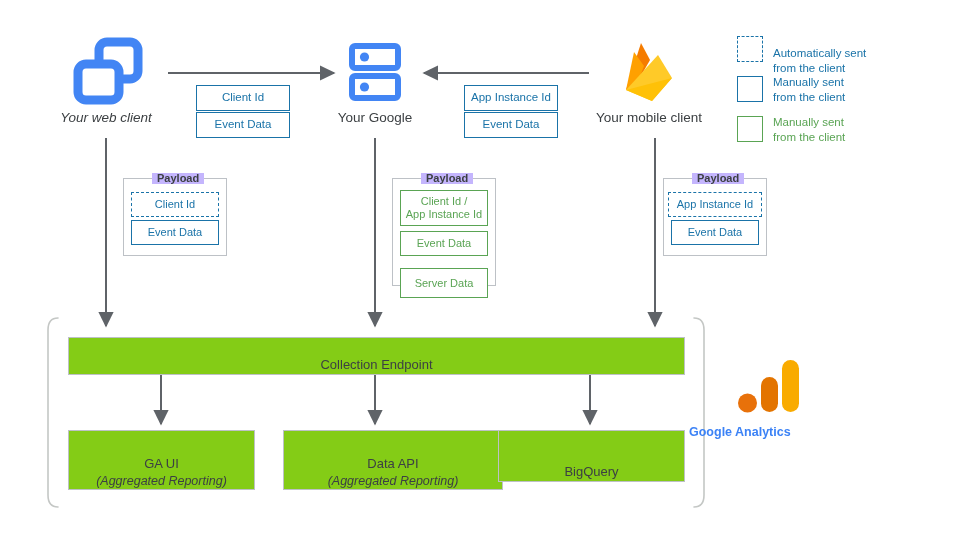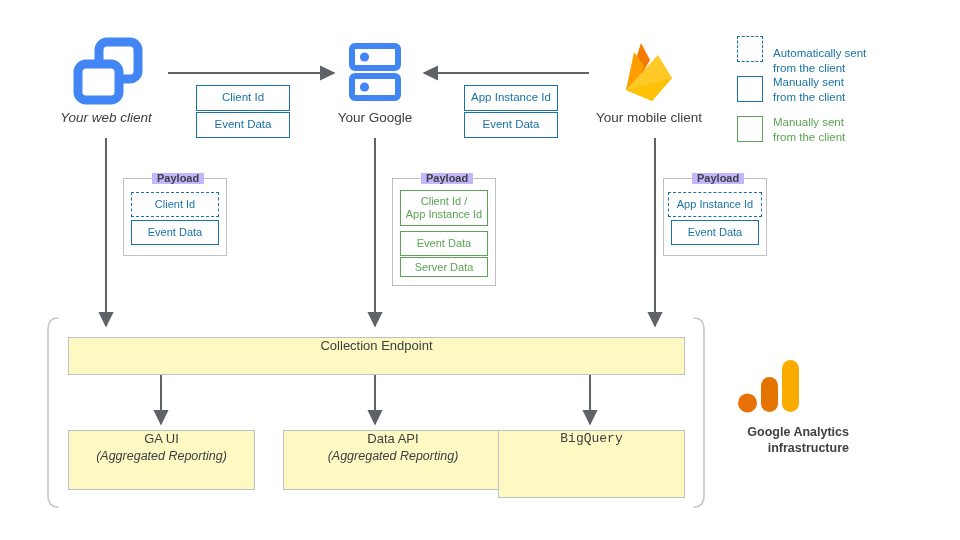--- a/index.html
+++ b/index.html
@@ -68,31 +68,31 @@
   .legend-swatch.solid-blue{border:1.5px solid #1a73a8;}
   .legend-swatch.solid-green{border:1.5px solid #5aa454;}
   .legend-text{font-size:11.5px;line-height:1.32;white-space:nowrap;}
   .legend-text.blue{color:#1a73a8;}
   .legend-text.green{color:#5aa454;}
 
   
   .gbox{
     border:1px solid #bdc1c6;
     box-sizing:border-box;
-    background:#fef9c3;
+    background:#84cc16;
     display:flex;flex-direction:column;
-    align-items:center;justify-content:flex-start;
+    align-items:center;justify-content:flex-end;
     text-align:center;
     color:#3c4043;
   }
   .gbox .t1{font-size:13px;line-height:1.3;}
   .gbox .t2{font-size:12.5px;font-style:italic;line-height:1.28;}
   .ga-caption{
-    font-size:12.5px;font-weight:bold;color:#404040;
-    text-align:right;line-height:1.3;
+    font-size:12.5px;font-weight:bold;color:#3b82f6;
+    text-align:left;line-height:1.3;
   }
   svg{display:block;overflow:visible;}
 </style>
 </head>
 <body>
 
 <div id="stage">
 
   <svg class="abs" style="left:0;top:0;width:960px;height:540px;">
     <defs>
@@ -152,21 +152,21 @@
   <div class="abs pbox dashed-blue" style="left:131px;top:192px;width:88px;height:25px;">Client Id</div>
   <div class="abs pbox solid-blue" style="left:131px;top:220px;width:88px;height:25px;">Event Data</div>
 
   <div class="abs payload" style="left:392px;top:178px;width:104px;height:108px;"></div>
   <div class="abs payload-legend" style="left:421px;top:173px;">Payload</div>
   <div class="abs pbox solid-green" style="left:400px;top:190px;width:88px;height:36px;">
     <span style="white-space:pre-line;">Client Id /
 App Instance Id</span>
   </div>
   <div class="abs pbox solid-green" style="left:400px;top:231px;width:88px;height:25px;">Event Data</div>
-  <div class="abs pbox solid-green" style="left:400px;top:257px;width:88px;height:20px;">Server Data</div>
+  <div class="abs pbox solid-green" style="left:400px;top:268px;width:88px;height:30px;">Server Data</div>
 
   <div class="abs payload" style="left:663px;top:178px;width:104px;height:78px;"></div>
   <div class="abs payload-legend" style="left:692px;top:173px;">Payload</div>
   <div class="abs pbox dashed-blue" style="left:668px;top:192px;width:94px;height:25px;">App Instance Id</div>
   <div class="abs pbox solid-blue" style="left:671px;top:220px;width:88px;height:25px;">Event Data</div>
 
   <div class="abs legend-swatch dashed-blue" style="left:737px;top:36px;width:26px;height:26px;"></div>
   <div class="abs legend-text blue" style="left:773px;top:46px;">
     <div>Automatically sent</div>
     <div>from the client</div>
@@ -191,27 +191,26 @@
   <div class="abs gbox" style="left:68px;top:430px;width:187px;height:60px;">
     <div class="t1">GA UI</div>
     <div class="t2">(Aggregated Reporting)</div>
   </div>
 
   <div class="abs gbox" style="left:283px;top:430px;width:220px;height:60px;">
     <div class="t1">Data API</div>
     <div class="t2">(Aggregated Reporting)</div>
   </div>
 
-  <div class="abs gbox" style="left:498px;top:430px;width:187px;height:68px;font-family:Liberation Mono, monospace;">
+  <div class="abs gbox" style="left:498px;top:430px;width:187px;height:52px;">
     <div class="t1">BigQuery</div>
   </div>
 
   <svg class="abs" style="left:738px;top:360px;width:62px;height:58px;" viewBox="0 0 62 58">
     <rect x="44" y="0" width="17" height="52" rx="8.5" ry="8.5" fill="#f9ab00"></rect>
     <rect x="23" y="17" width="17" height="35" rx="8.5" ry="8.5" fill="#e37400"></rect>
     <circle cx="9.5" cy="43" r="9.5" fill="#e8710a"></circle>
   </svg>
   <div class="abs ga-caption" style="left:689px;top:424px;width:160px;">
     <div>Google Analytics</div>
-    <div>infrastructure</div>
   </div>
 
 </div>
 
 </body></html>

